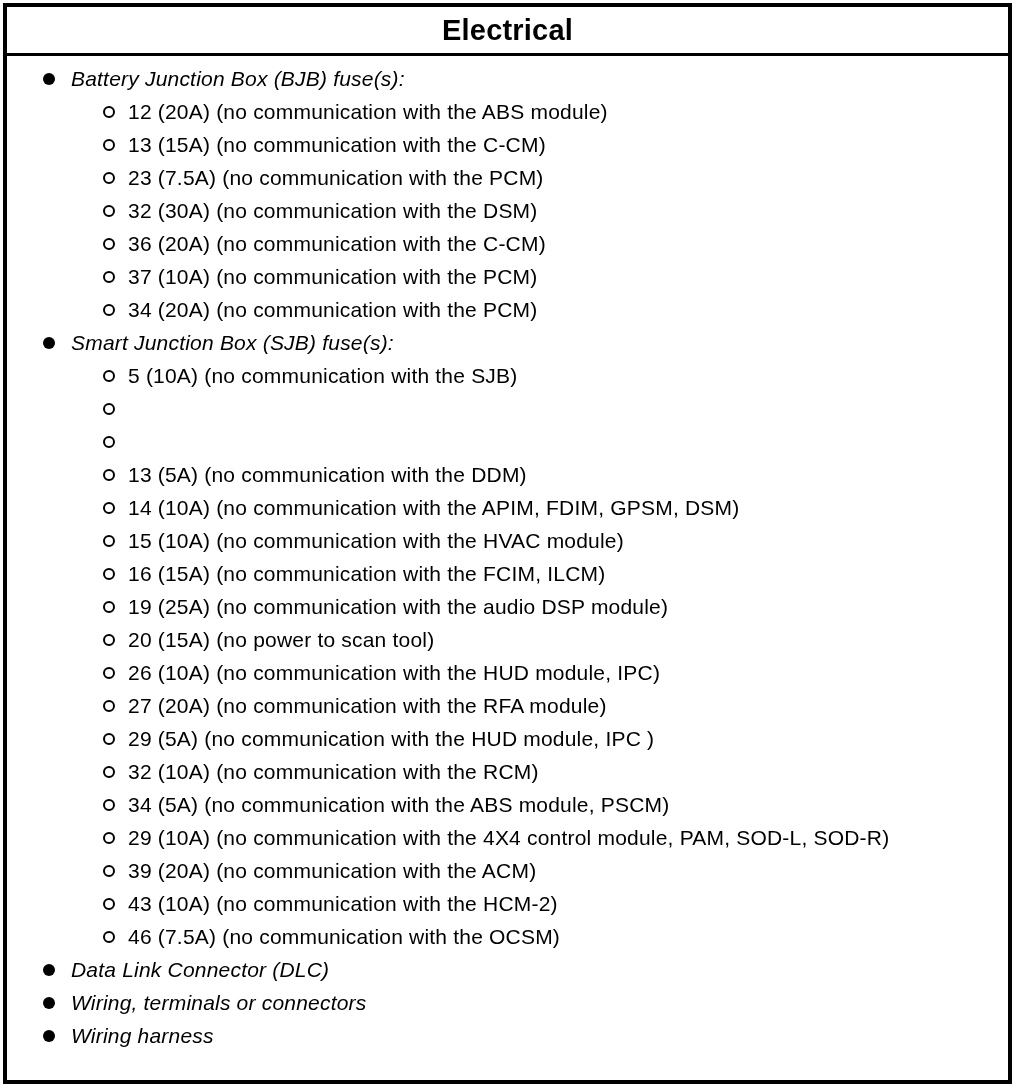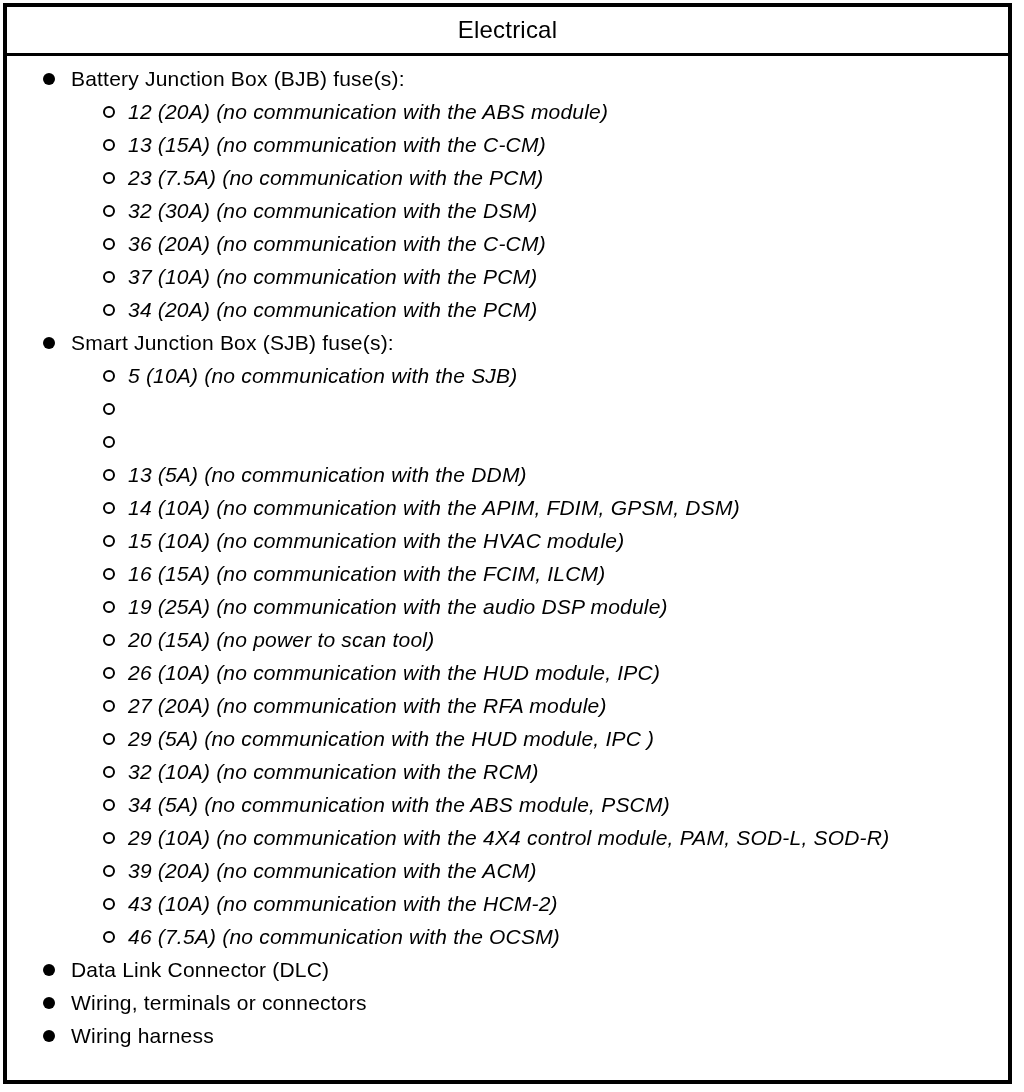--- a/index.html
+++ b/index.html
@@ -23,22 +23,22 @@
   }
   .header {
     box-sizing: border-box;
     height: 49px;
     border-bottom: 3px solid #000000;
     display: flex;
     align-items: center;
     justify-content: center;
   }
   .header .title {
-    font-size: 24px;
-    font-weight: normal;
+    font-size: 29px;
+    font-weight: bold;
     letter-spacing: 0.2px;
   }
   .body {
     padding-top: 6px;
   }
   .row {
     display: flex;
     align-items: center;
     height: 33px;
     white-space: nowrap;
@@ -55,22 +55,22 @@
   .bullet.open {
     width: 8px;
     height: 8px;
     border: 2.5px solid #000000;
     background: #ffffff;
   }
   .txt {
     font-size: 21px;
     letter-spacing: 0.2px;
   }
-  .lvl1 .txt { margin-left: 16px; }
-  .lvl2 .txt { margin-left: 13px; font-style: italic; }
+  .lvl1 .txt { margin-left: 16px; font-style: italic; }
+  .lvl2 .txt { margin-left: 13px; }
 </style>
 </head>
 <body>
 
 <div class="box">
   <div class="header">
     <span class="title">Electrical</span>
   </div>
   <div class="body" id="list-root">
   <div class="row lvl1">

